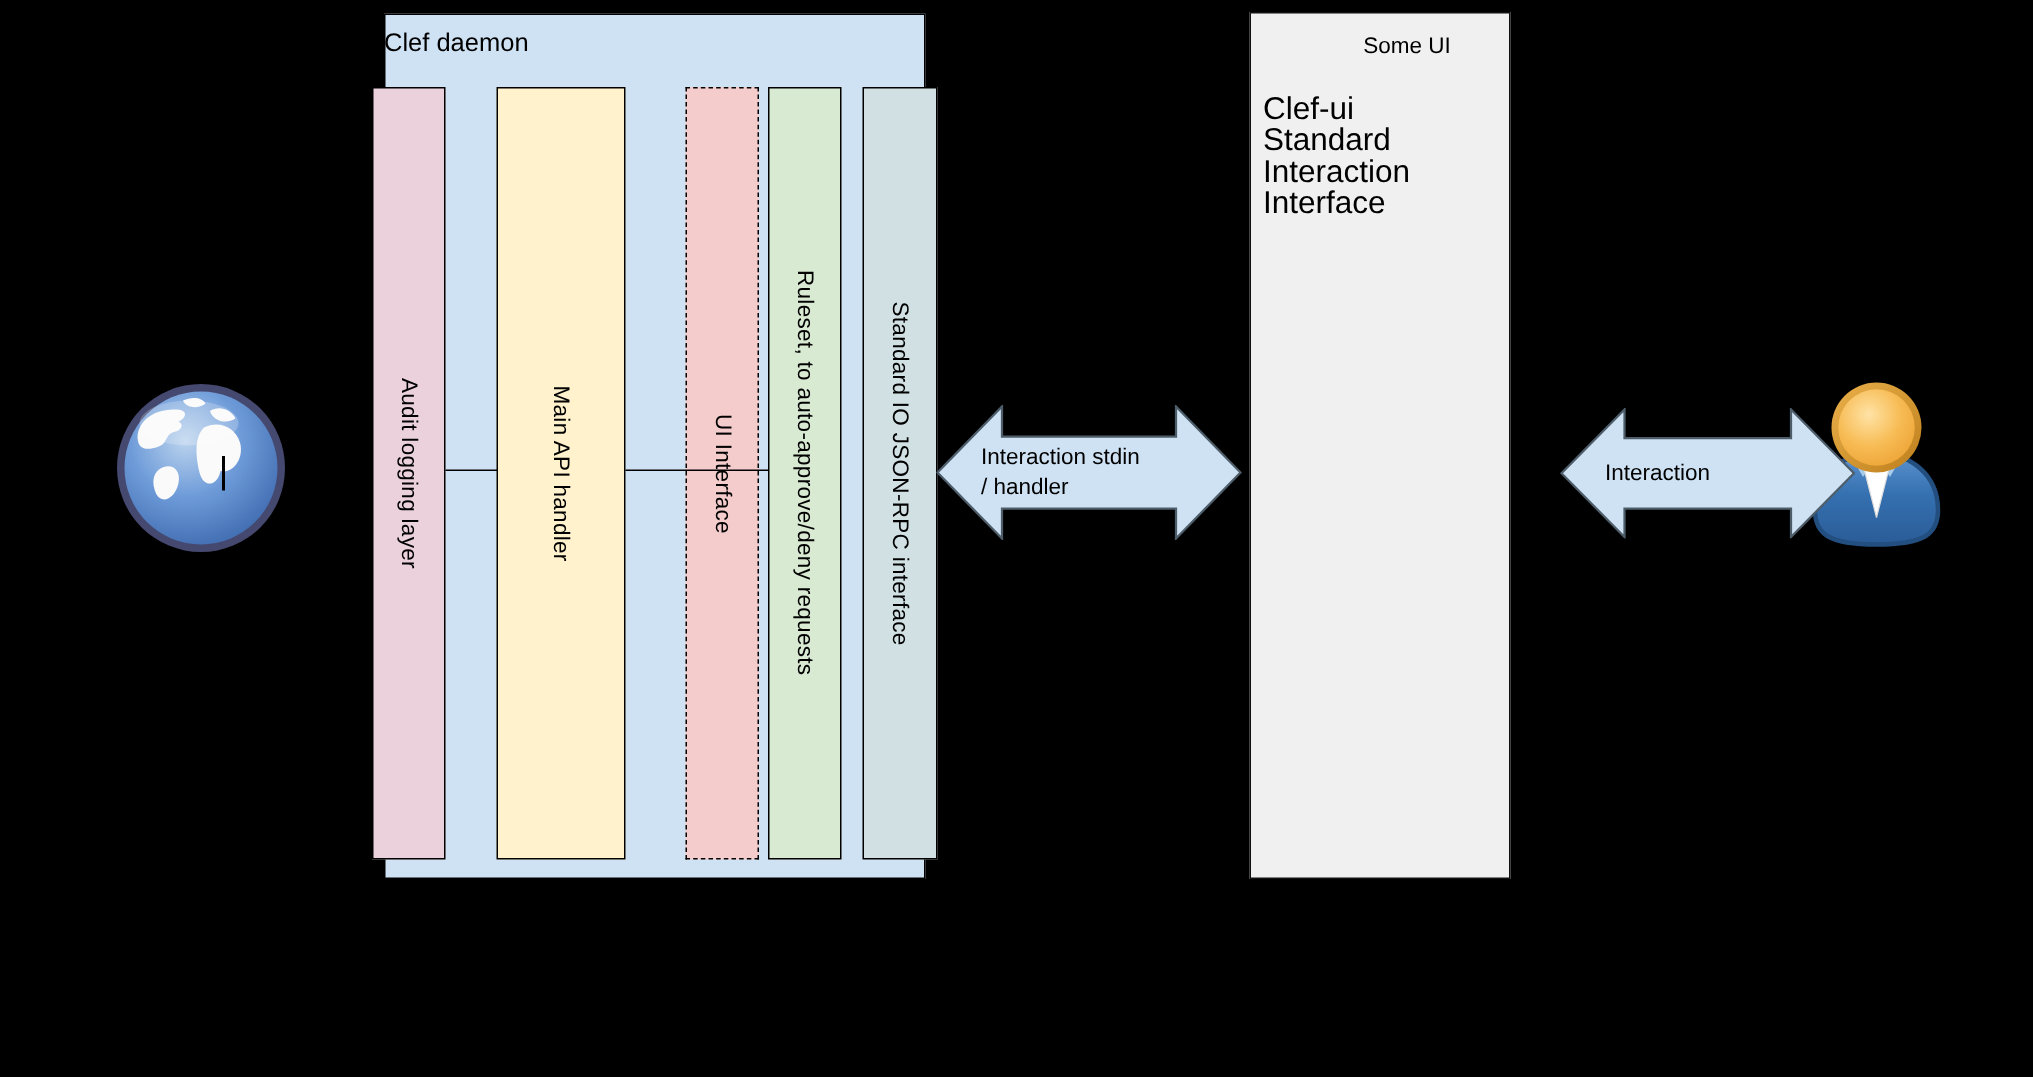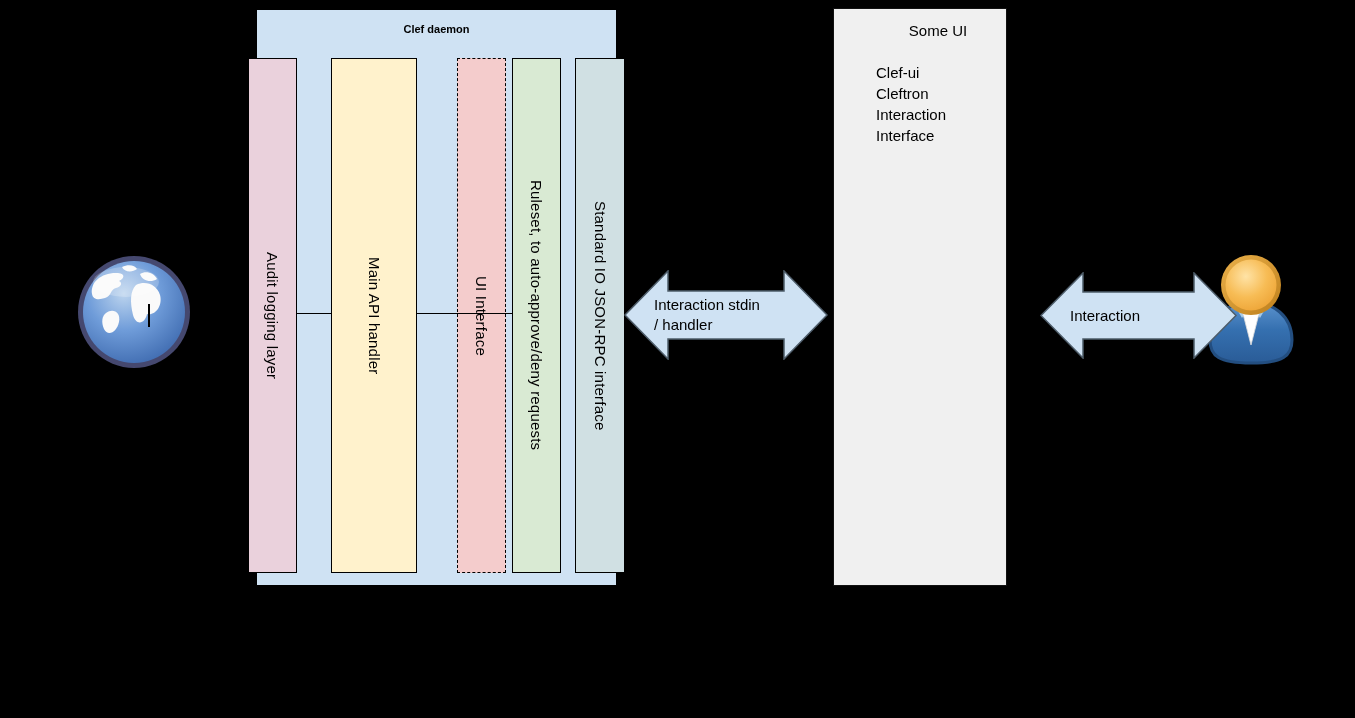--- a/index.html
+++ b/index.html
@@ -3,22 +3,22 @@
 <meta charset="utf-8">
 <style>
   html,body{margin:0;padding:0;background:#000;}
   body{width:1355px;height:718px;position:relative;overflow:hidden;
        font-family:"Liberation Sans", sans-serif;color:#000;}
   .abs{position:absolute;box-sizing:border-box;}
 
   
   .daemon-box{left:256px;top:9px;width:361px;height:577px;background:#cfe2f3;
               border:1px solid #000;z-index:1;}
-  .daemon-title{left:256px;top:21px;width:361px;text-align:center;font-size:11px;
-                line-height:16px;z-index:2;font-weight:bold;}
+  .daemon-title{left:256px;top:21px;width:361px;font-size:17px;
+                line-height:16px;z-index:2;}
 
   
   .col{top:58px;height:515px;border:1px solid #000;z-index:2;
        display:flex;align-items:center;justify-content:center;}
   .col-audit{left:248px;width:49px;background:#ead1dc;}
   .col-api{left:331px;width:86px;background:#fff2cc;}
   .col-ui{left:457px;width:49px;background:#f4cccc;border:1.5px dashed #000;}
   .col-ruleset{left:512px;width:49px;background:#d9ead3;}
   .col-stdio{left:575px;width:50px;background:#d0e0e3;}
   .vlabel{writing-mode:vertical-rl;text-orientation:mixed;font-size:15px;
@@ -34,21 +34,21 @@
   .arrow-wrap{z-index:2;}
   .arrow-left{left:624px;top:270px;width:204px;height:90px;}
   .arrow-right{left:1040px;top:272px;width:197px;height:87px;}
   .arrow-label{position:absolute;left:30px;top:50%;transform:translateY(-50%);
                font-size:15px;line-height:20px;white-space:nowrap;}
 
   
   .someui-box{left:833px;top:8px;width:174px;height:578px;background:#f0f0f0;
               border:1px solid #111;z-index:1;}
   .someui-title{left:833px;top:22px;width:174px;text-align:center;font-size:15px;z-index:2;padding-left:36px;}
-  .someui-list{left:876px;top:62px;width:160px;font-size:15px;line-height:21px;z-index:2;}
+  .someui-list{left:842px;top:62px;width:160px;font-size:21px;line-height:21px;z-index:2;}
 
   .icon{z-index:1;}
   .globe{left:74px;top:251px;width:120px;height:122px;}
   .person{left:1202px;top:252px;width:100px;height:114px;}
 </style>
 </head>
 <body>
 
 <svg class="abs icon globe" viewBox="0 0 120 120" xmlns="http://www.w3.org/2000/svg">
   <defs>
@@ -100,21 +100,21 @@
   <div class="arrow-label">
     <div>Interaction stdin</div>
     <div>/ handler</div>
   </div>
 </div>
 
 <div class="abs someui-box"></div>
 <div class="abs someui-title">Some UI</div>
 <div class="abs someui-list">
   <div>Clef-ui</div>
-  <div>Cleftron</div>
+  <div>Standard</div>
   <div>Interaction</div>
   <div>Interface</div>
 </div>
 
 <div class="abs arrow-wrap arrow-right">
   <svg width="197" height="87" viewBox="0 0 197 87" xmlns="http://www.w3.org/2000/svg" style="position:absolute;left:0;top:0;">
     <polygon points="1,43.5 43,1 43,20 154,20 154,1 196,43.5 154,86 154,67 43,67 43,86" fill="#cfe2f3" stroke="#4e5d6a" stroke-width="1.5"></polygon>
   </svg>
   <div class="arrow-label">
     <div>Interaction</div>

